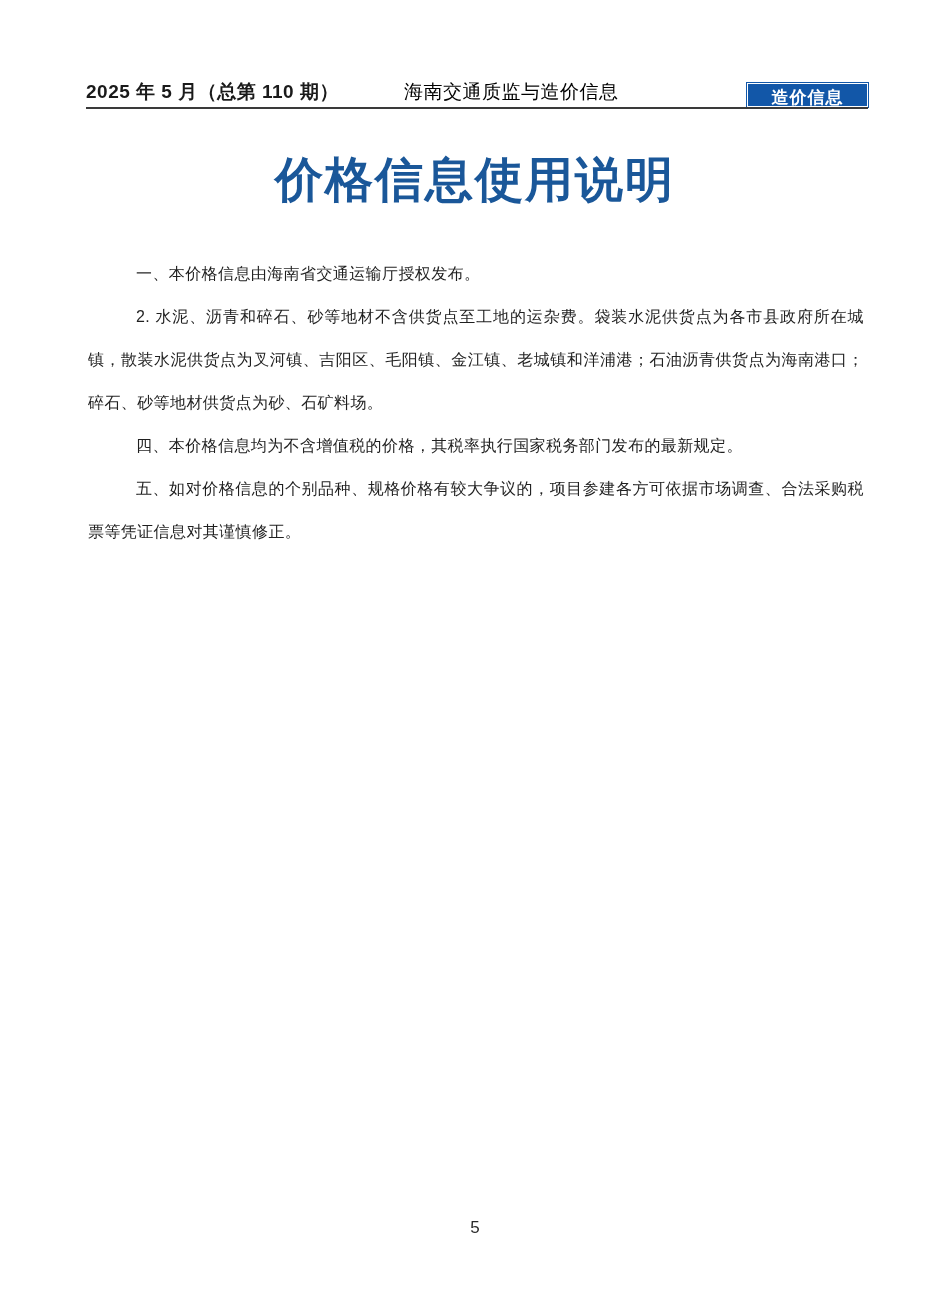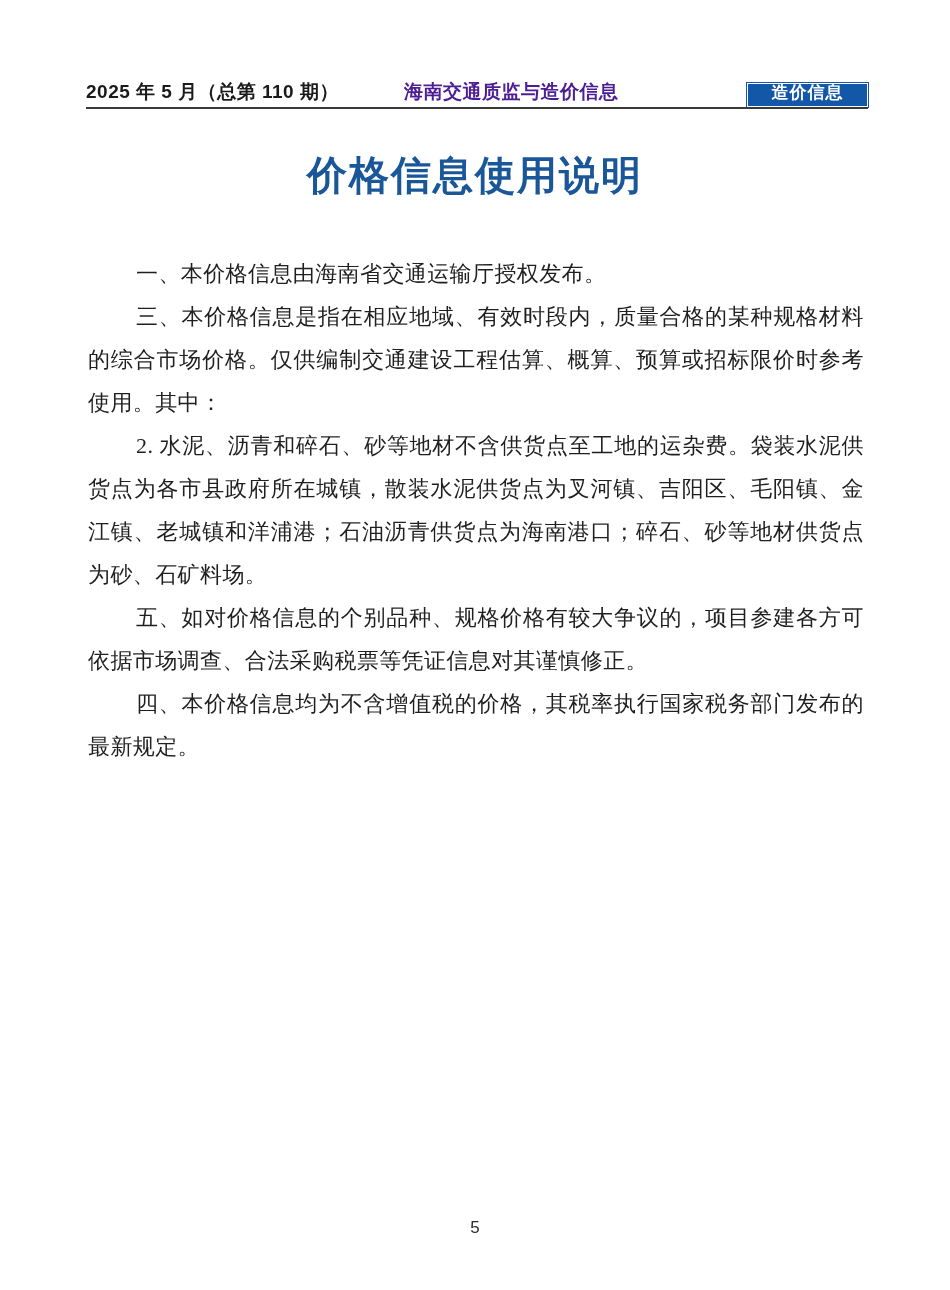--- a/index.html
+++ b/index.html
@@ -33,38 +33,38 @@
     font-size: 19px;
     letter-spacing: 0.5px;
     color: #1a1a1a;
     white-space: nowrap;
   }
   .header-center {
     position: absolute;
     left: 318px;
     top: 3px;
     font-family: "Liberation Sans", "DejaVu Sans", sans-serif;
-    font-weight: bold;
+    font-weight: normal;
     font-size: 19px;
     letter-spacing: 0.5px;
-    color: #4c1d95;
+    color: #000000;
     white-space: nowrap;
   }
   .header-badge {
     position: absolute;
     left: 661px;
     top: 7px;
     width: 121px;
     height: 24px;
     background: #1257a8;
     box-sizing: border-box;
     border: 1px solid #ffffff;
     outline: 1px solid #1257a8;
     display: flex;
-    align-items: flex-start;
+    align-items: flex-end;
     justify-content: center;
   }
   .header-badge span {
     font-family: "Liberation Sans", "DejaVu Sans", sans-serif;
     font-weight: bold;
     font-size: 17px;
     letter-spacing: 1px;
     color: #ffffff;
     line-height: 1;
     white-space: nowrap;
@@ -80,37 +80,37 @@
 
   
   .doc-title {
     position: absolute;
     left: 0;
     top: 148px;
     width: 950px;
     text-align: center;
     font-family: "Liberation Serif", "DejaVu Serif", serif;
     font-weight: bold;
-    font-size: 40px;
+    font-size: 48px;
     letter-spacing: 2px;
     color: #1a5799;
     white-space: nowrap;
   }
 
   
   .body {
     position: absolute;
     left: 88px;
     top: 252px;
     width: 776px;
   }
   .para {
     margin: 0 0 0 0;
-    font-family: Liberation Serif, serif;
-    font-size: 22px;
+    font-family: Liberation Sans, sans-serif;
+    font-size: 16px;
     line-height: 43px;
     color: #1f1f1f;
     text-align: justify;
     text-justify: inter-ideograph;
     text-indent: 48px;
     letter-spacing: 0.4px;
   }
 
   
   .page-number {
@@ -138,21 +138,20 @@
       <span>造价信息</span>
     </div>
 
     <div class="header-rule"></div>
   </div>
 
   <div class="doc-title">价格信息使用说明</div>
 
   <div class="body">
     <p class="para">一、本价格信息由海南省交通运输厅授权发布。</p>
-    <p class="para">三、本价格信息是指在相应地域、有效时段内，质量合格的某种规格材料的综合市场价格。仅供编制交通建设工程估算、概算、预算或招标限价时参考使用。其中：</p>
     <p class="para">2. 水泥、沥青和碎石、砂等地材不含供货点至工地的运杂费。袋装水泥供货点为各市县政府所在城镇，散装水泥供货点为叉河镇、吉阳区、毛阳镇、金江镇、老城镇和洋浦港；石油沥青供货点为海南港口；碎石、砂等地材供货点为砂、石矿料场。</p>
+    <p class="para">四、本价格信息均为不含增值税的价格，其税率执行国家税务部门发布的最新规定。</p>
     <p class="para">五、如对价格信息的个别品种、规格价格有较大争议的，项目参建各方可依据市场调查、合法采购税票等凭证信息对其谨慎修正。</p>
-    <p class="para">四、本价格信息均为不含增值税的价格，其税率执行国家税务部门发布的最新规定。</p>
   </div>
 
   <div class="page-number">5</div>
 
 </div>
 
 </body></html>

